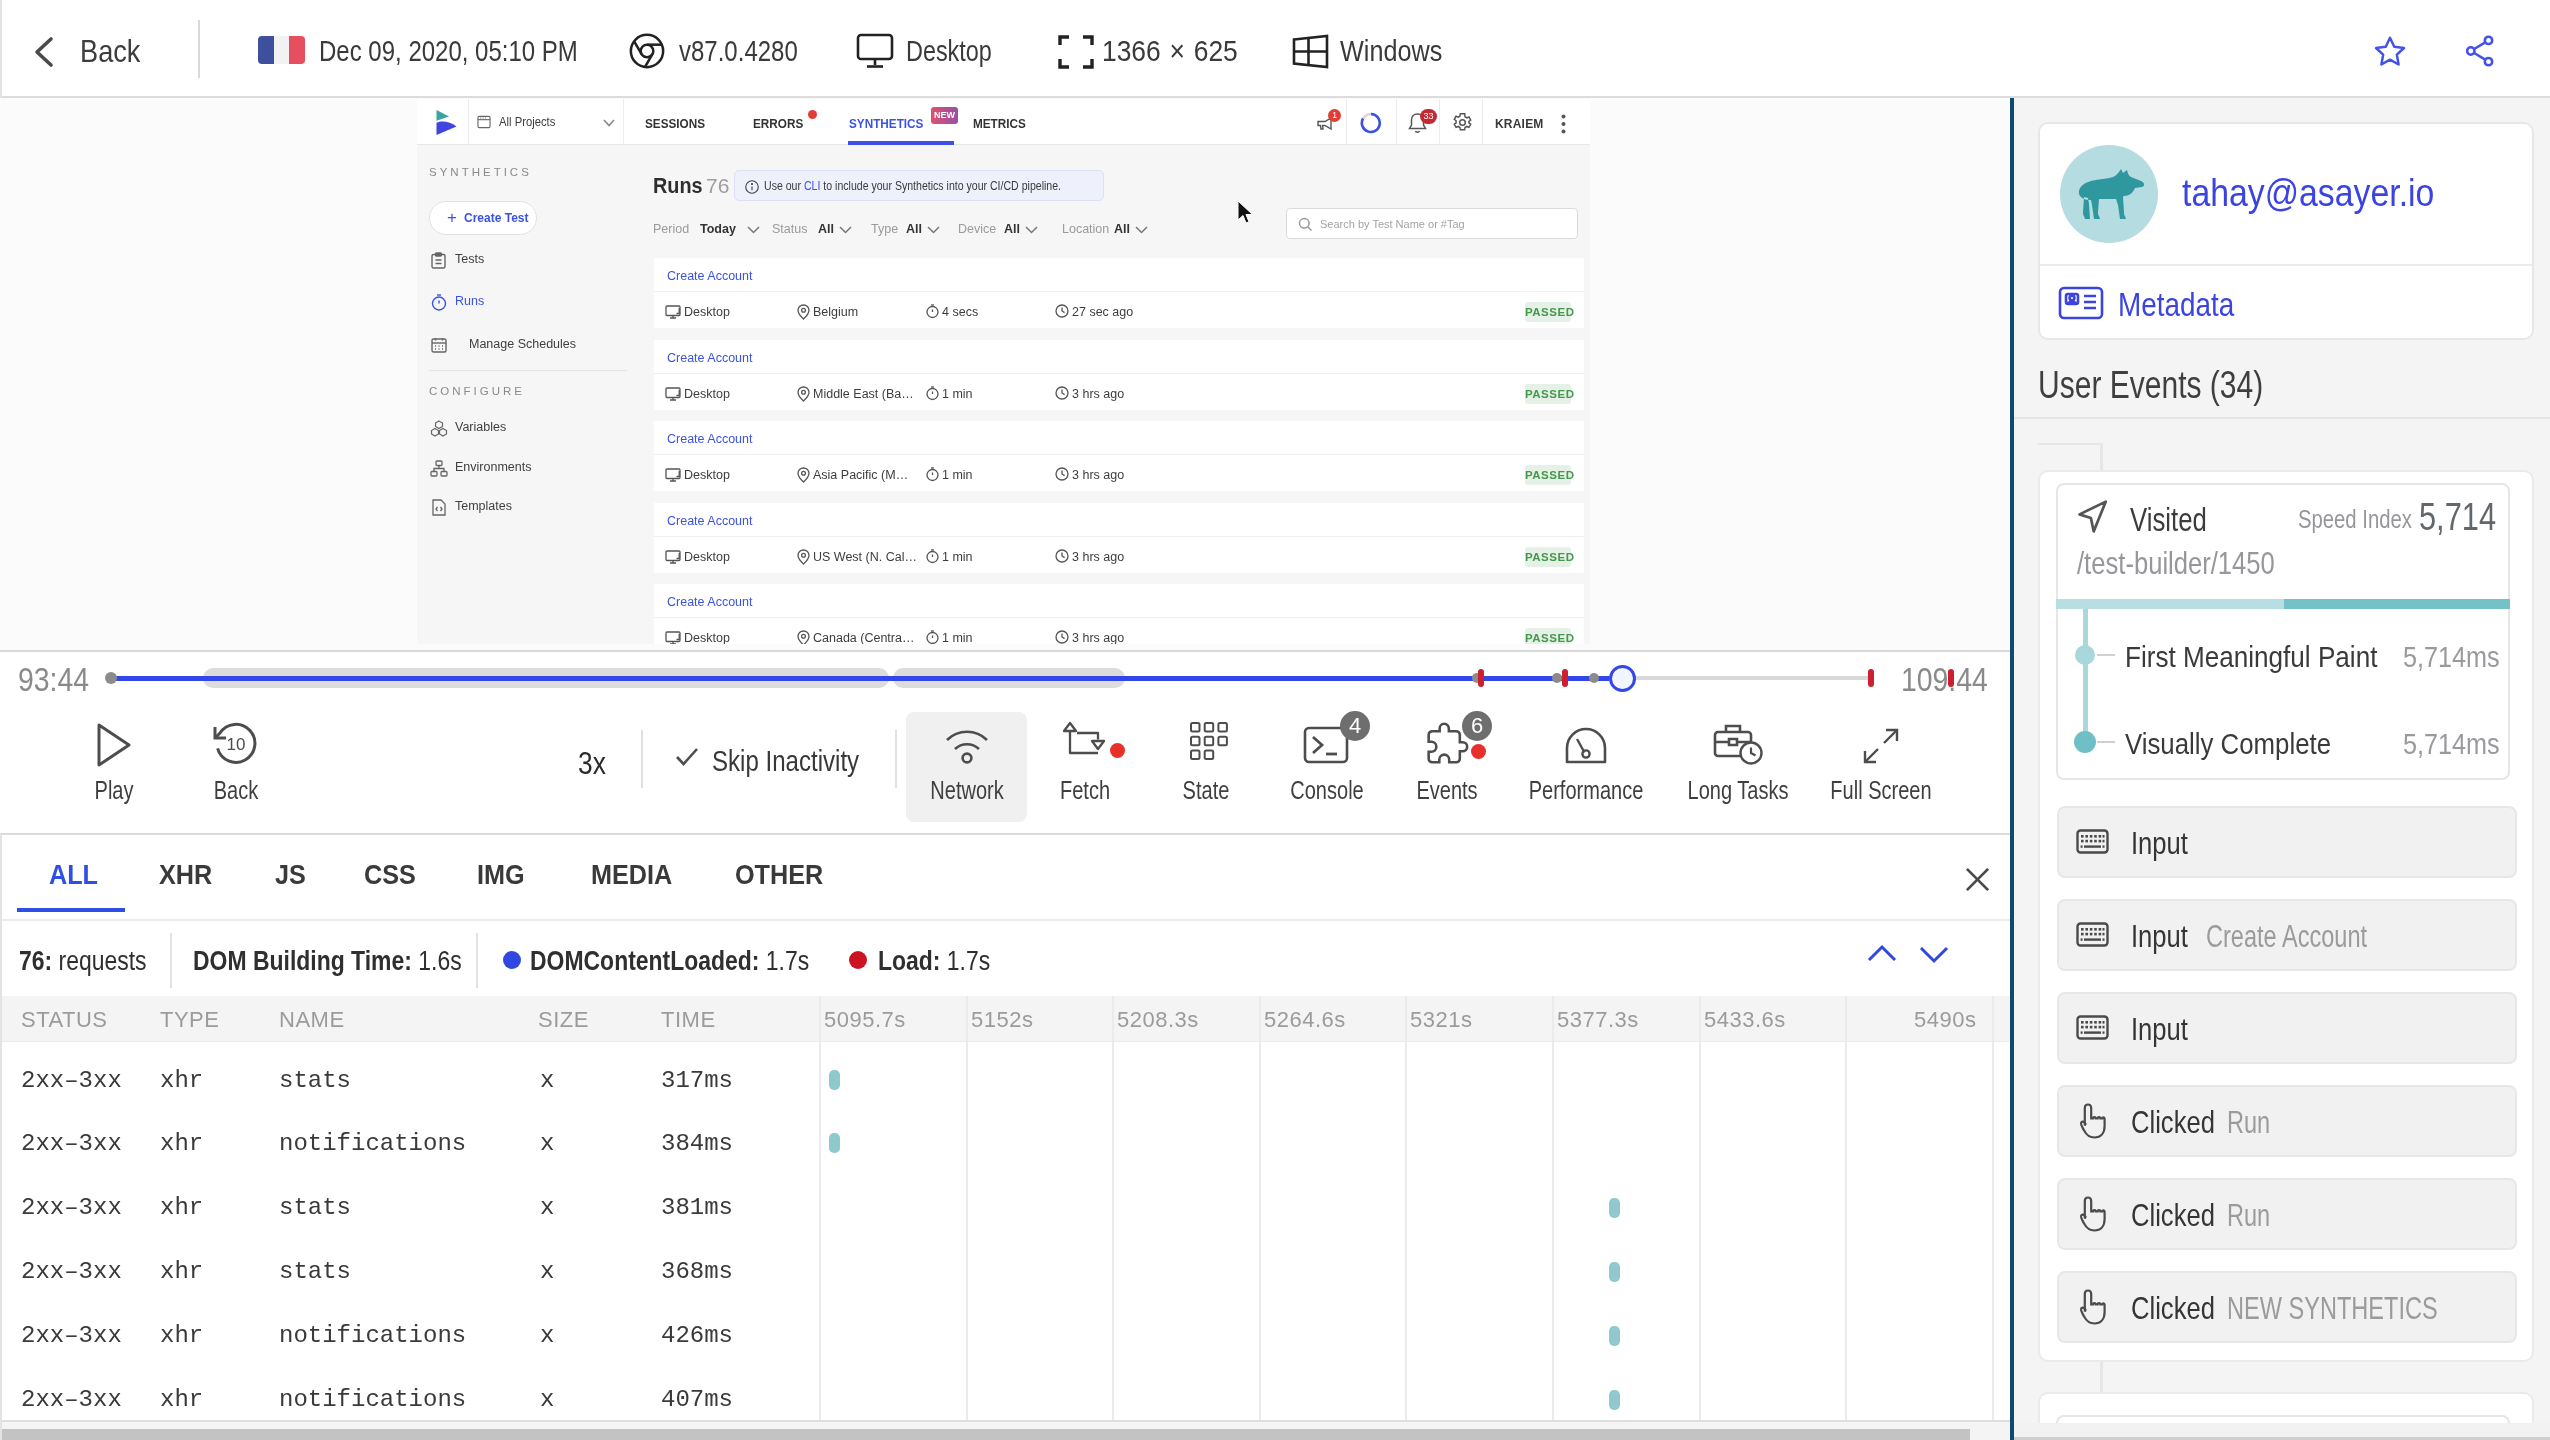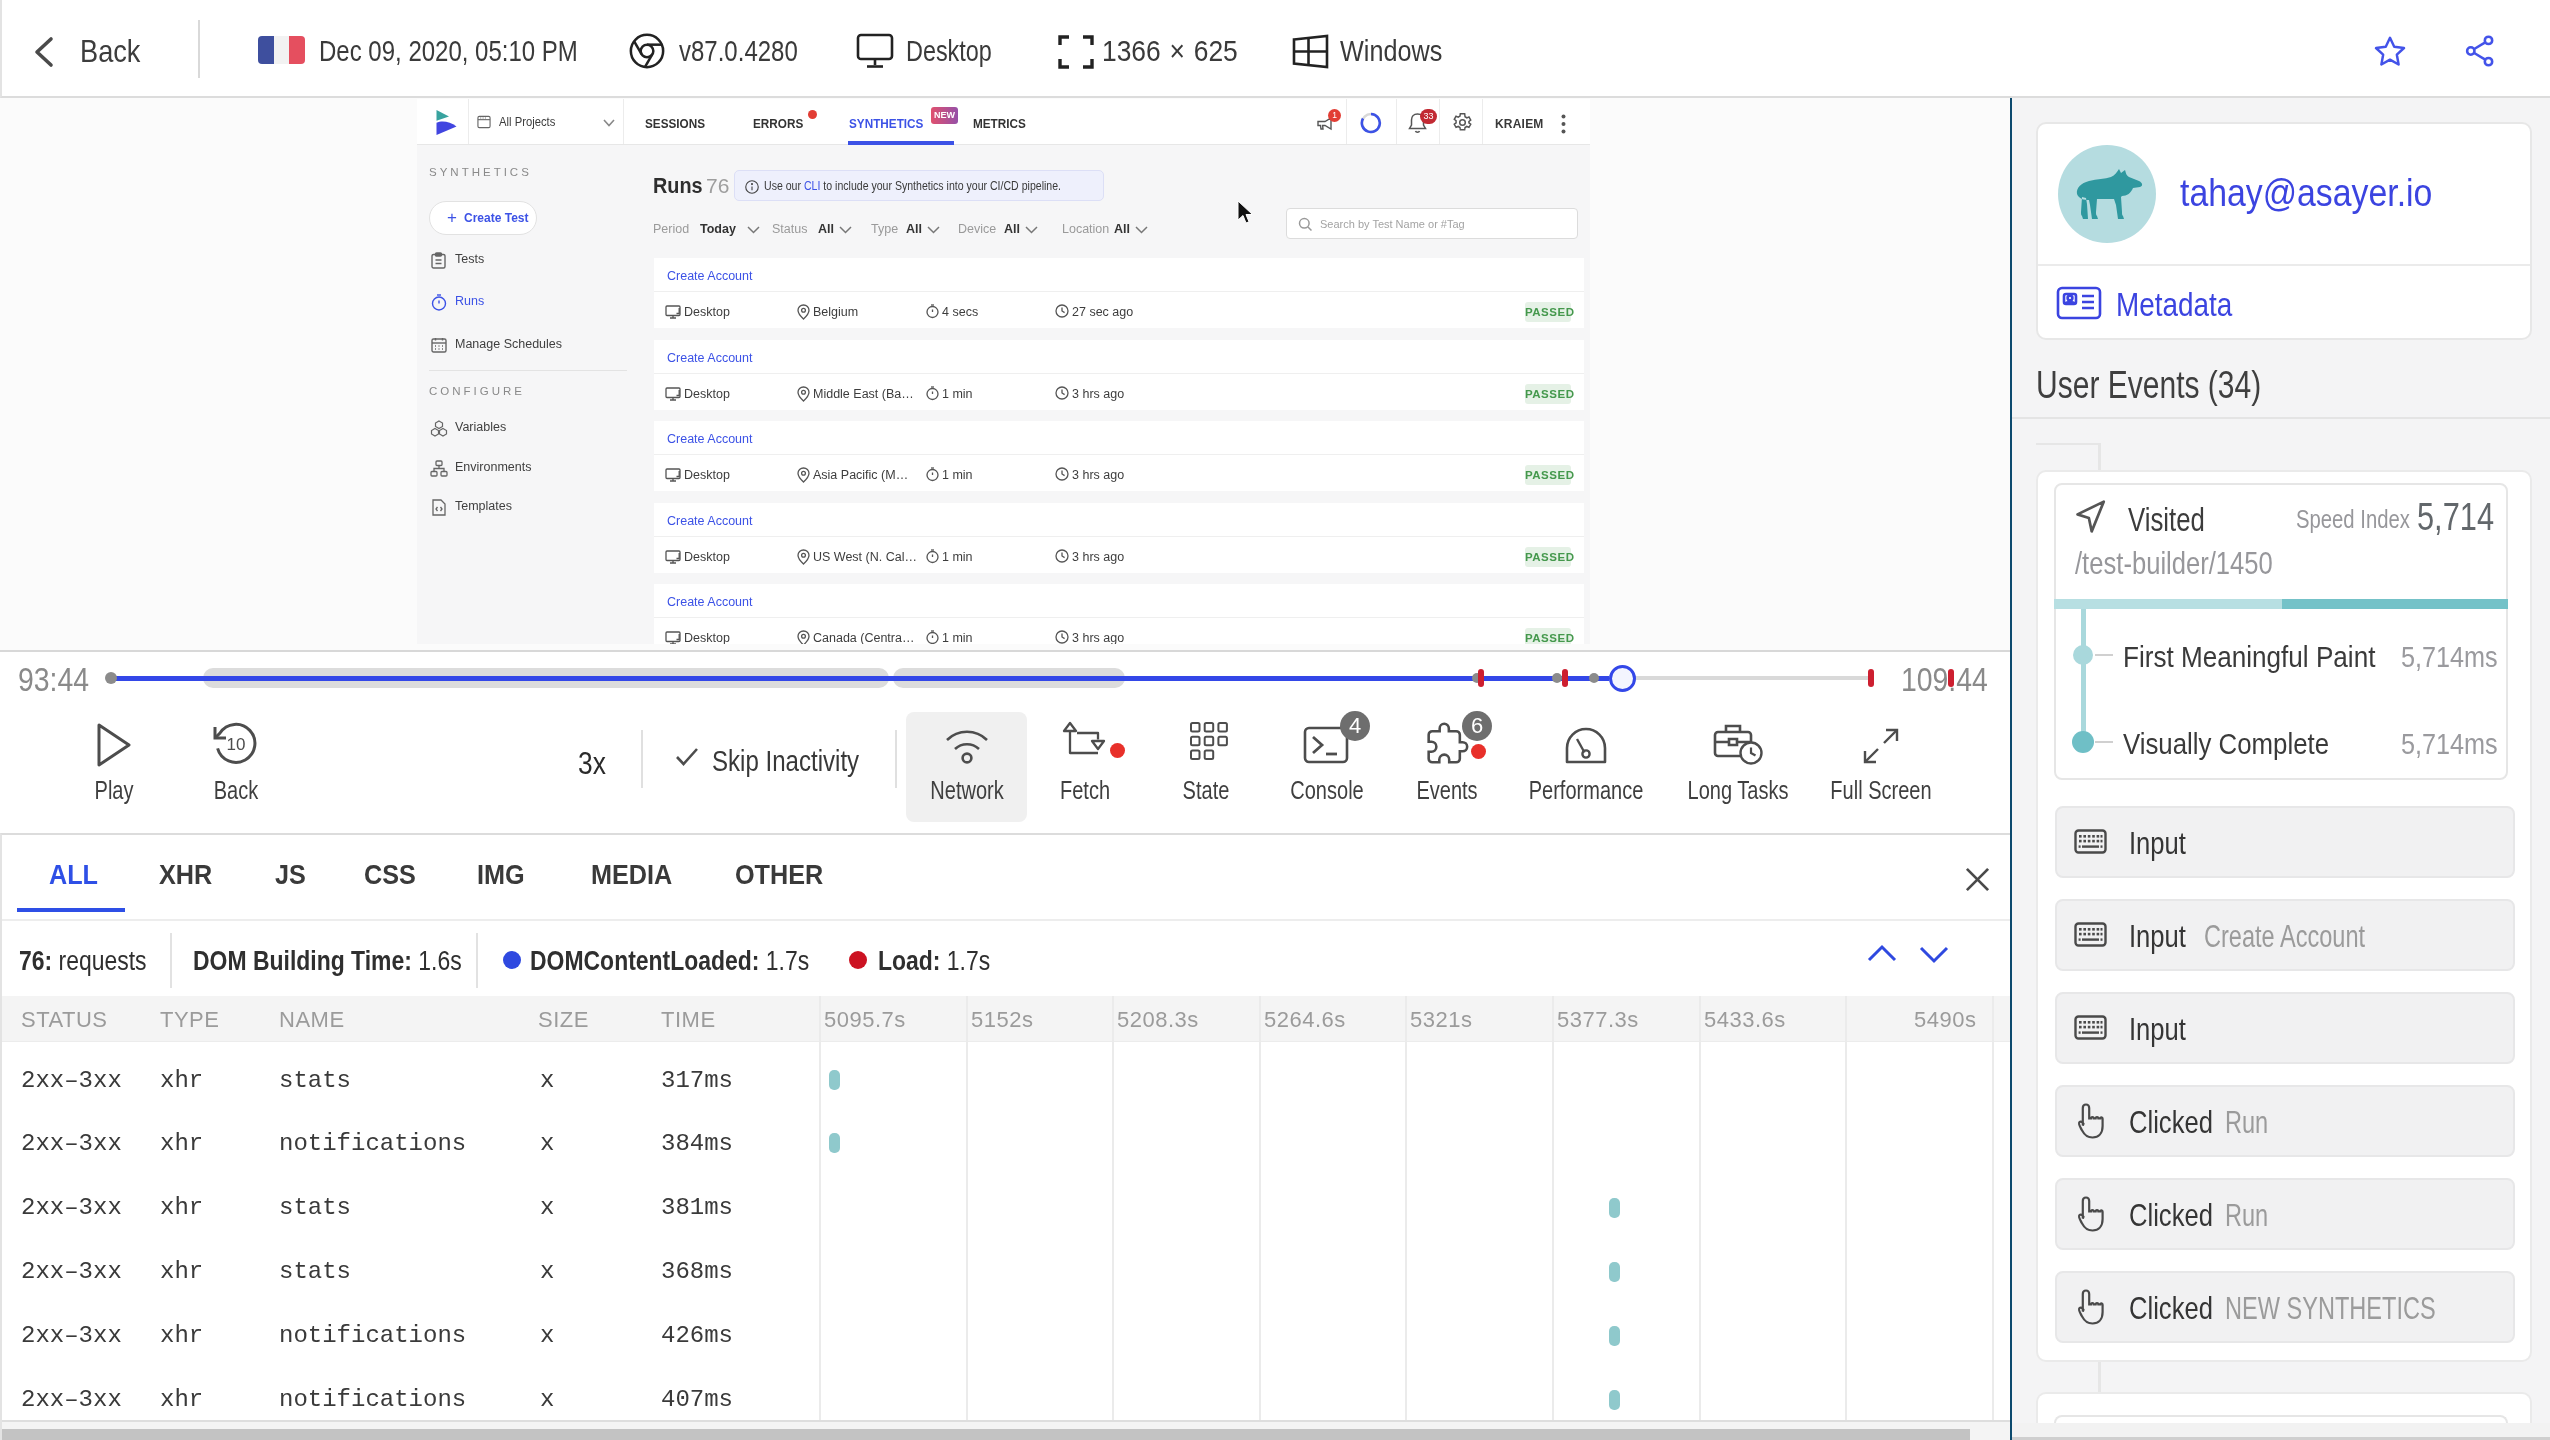--- a/index.html
+++ b/index.html
@@ -26,21 +26,21 @@
 .ctl-label{position:absolute;font-size:26px;color:#3f3f3f;white-space:nowrap;transform:translateX(-50%) scaleX(.77)}
 
 #net{position:absolute;left:0;top:833px;width:2010px;height:607px;background:#fff;border-top:2px solid #dcdcdc;border-left:2px solid #e3e3e3}
 .tab{position:absolute;top:0;font-size:28px;font-weight:bold;color:#3a3a3a;transform-origin:0 50%;transform:scaleX(.9);white-space:nowrap}
 .sum{position:absolute;font-size:27px;color:#2f2f2f;transform-origin:0 50%;transform:scaleX(.85);white-space:nowrap}
 .hdr{position:absolute;font-size:22px;color:#9b9b9b;letter-spacing:.5px;white-space:nowrap}
 .mono{position:absolute;font-family:"Liberation Mono",monospace;font-size:24px;color:#3a3a3a;white-space:pre}
 .gline{position:absolute;width:2px;background:#ebebeb}
 .bar{position:absolute;width:11px;height:20px;border-radius:5px;background:#8fc9cc}
 
-#side{position:absolute;left:2010px;top:98px;width:540px;height:1342px;background:#f4f4f5;border-left:2px solid #0c4a6e}
+#side{position:absolute;left:2010px;top:98px;width:540px;height:1342px;background:#f4f4f5;border-left:4px solid #0c4a6e}
 .scard{position:absolute;background:#fff;border:2px solid #e7e7e7;border-radius:10px}
 .ebox{position:absolute;left:43px;width:460px;height:72px;background:#f1f1f2;border:2px solid #e7e7e8;border-radius:8px}
 .etx{position:absolute;left:117px;font-size:32px;color:#353535;transform-origin:0 50%;transform:scaleX(.8);white-space:nowrap}
 .etx2{position:absolute;font-size:31px;color:#9b9b9b;transform-origin:0 50%;transform:scaleX(.76);white-space:nowrap}
 </style>
 </head>
 <body>
 <div id="stage"></div>
 <div id="topbar">
   <svg class="abs" style="left:30px;top:36px" width="24" height="32" viewBox="0 0 24 32">
@@ -187,21 +187,21 @@
     </svg>
   <div class="sideitem" style="left:38px;top:195px;color:#3c52e6">Runs</div>
   <svg class="abs" style="left:14px;top:238px" width="16" height="16" viewBox="0 0 16 16">
       <g fill="none" stroke="#666" stroke-width="1.4">
         <rect x="1" y="2" width="14" height="13" rx="1.5"></rect>
         <path d="M1 6 L15 6"></path>
         <path d="M4.5 1 L4.5 3.5 M11.5 1 L11.5 3.5"></path>
         <path d="M4 9 L5 9 M7.5 9 L8.5 9 M11 9 L12 9 M4 12 L5 12 M7.5 12 L8.5 12 M11 12 L12 12"></path>
       </g>
     </svg>
-  <div class="sideitem" style="left:38px;top:238px">Manage Schedules</div>
+  <div class="sideitem" style="left:52px;top:238px">Manage Schedules</div>
   <div class="abs" style="left:12px;top:271px;width:198px;height:1px;background:#e3e3e3"></div>
   <div class="abs" style="left:12px;top:286px;font-size:11.5px;color:#8a8a8a;letter-spacing:3px">CONFIGURE</div>
   <svg class="abs" style="left:13px;top:321px" width="18" height="17" viewBox="0 0 18 17">
       <g fill="none" stroke="#666" stroke-width="1.2">
         <path d="M9 1 L12.5 3 L12.5 6.5 L9 8.5 L5.5 6.5 L5.5 3 Z"></path>
         <path d="M5 8.5 L8.5 10.5 L8.5 14 L5 16 L1.5 14 L1.5 10.5 Z"></path>
         <path d="M13 8.5 L16.5 10.5 L16.5 14 L13 16 L9.5 14 L9.5 10.5 Z"></path>
       </g>
     </svg>
   <div class="sideitem" style="left:38px;top:321px">Variables</div>

